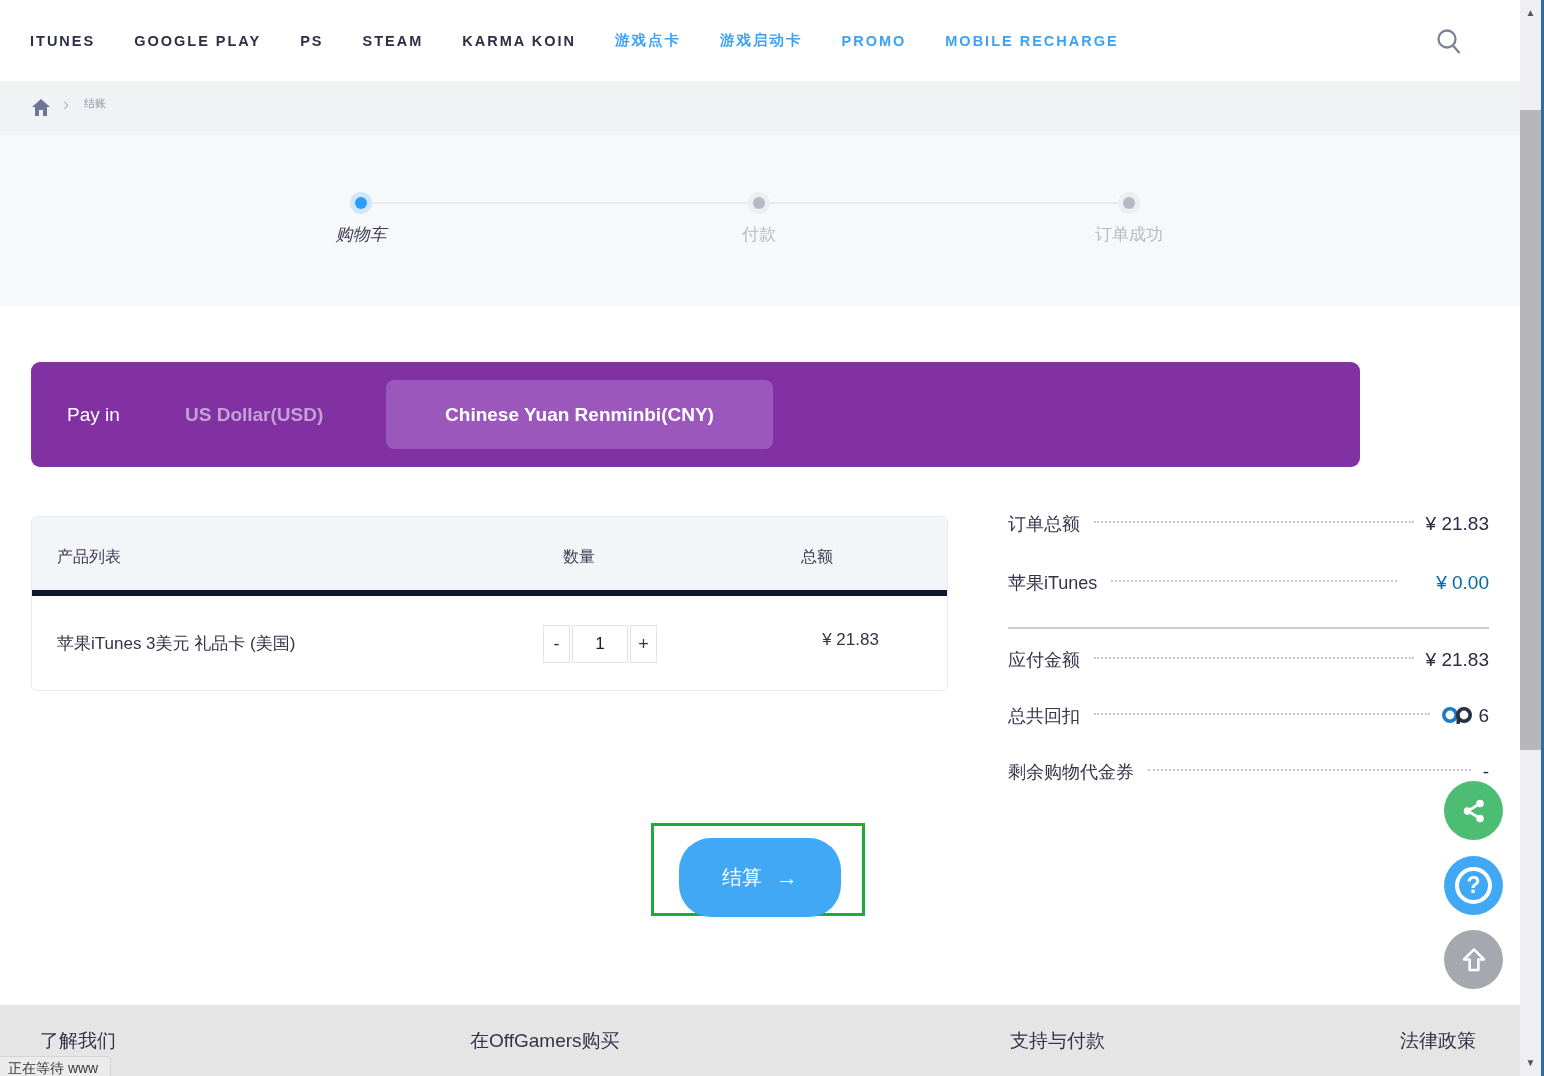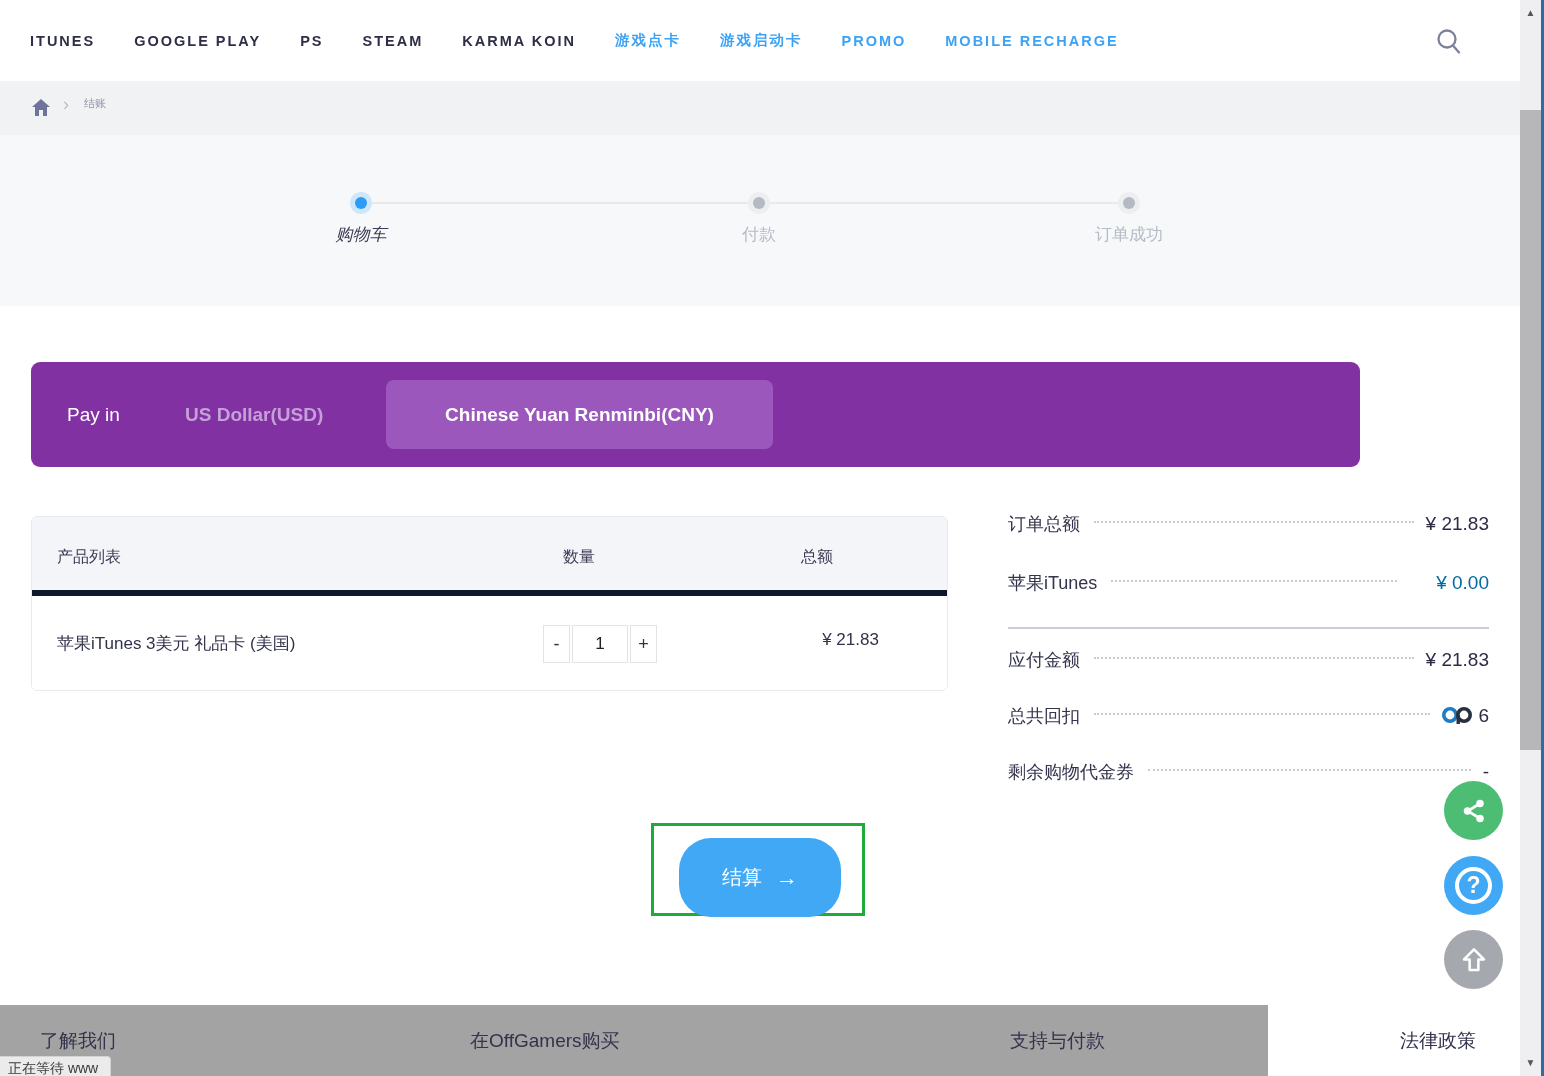--- a/index.html
+++ b/index.html
@@ -66,21 +66,21 @@
   .checkout-arrow { font-size:22px; font-weight:700; }
 
   
   .fab { position:absolute; left:1444px; width:59px; height:59px; border-radius:50%; display:flex; align-items:center; justify-content:center; cursor:pointer; border:none; }
   .fab-share { top:781px; background:#4dbd74; }
   .fab-help { top:856px; background:#41a8f5; }
   .fab-top { top:930px; background:#a5a8ae; }
   .help-ring { width:37px; height:37px; border:4px solid #fff; border-radius:50%; display:flex; align-items:center; justify-content:center; color:#fff; font-size:23px; font-weight:700; }
 
   
-  .footer { position:absolute; left:0; top:1005px; width:1268px; height:71px; background:#a3a3a3; }
+  .footer { position:absolute; left:0; top:1005px; width:1544px; height:71px; background:#e5e5e5; }
   .foot-col { position:absolute; top:23px; font-size:19px; color:#33334c; white-space:nowrap; cursor:pointer; }
   .fc-0 { left:40px; } .fc-1 { left:470px; } .fc-2 { left:1010px; } .fc-3 { left:1400px; }
 
   
   .status-bubble { position:absolute; left:0; top:1056px; height:26px; background:#ebebec; border:1px solid #d2d3d5; border-left:none; border-bottom:none; border-top-right-radius:4px; padding:3px 12px 0 8px; font-size:14px; color:#3a3a3a; white-space:nowrap; }
 
   
   .scrollbar { position:absolute; left:1520px; top:0; width:21px; height:1076px; background:#efeff1; }
   .scroll-thumb { position:absolute; left:0; top:110px; width:21px; height:640px; background:#b7b7ba; cursor:pointer; }
   .scroll-arrow { position:absolute; left:0; width:21px; text-align:center; font-size:10px; color:#54575c; cursor:pointer; }

